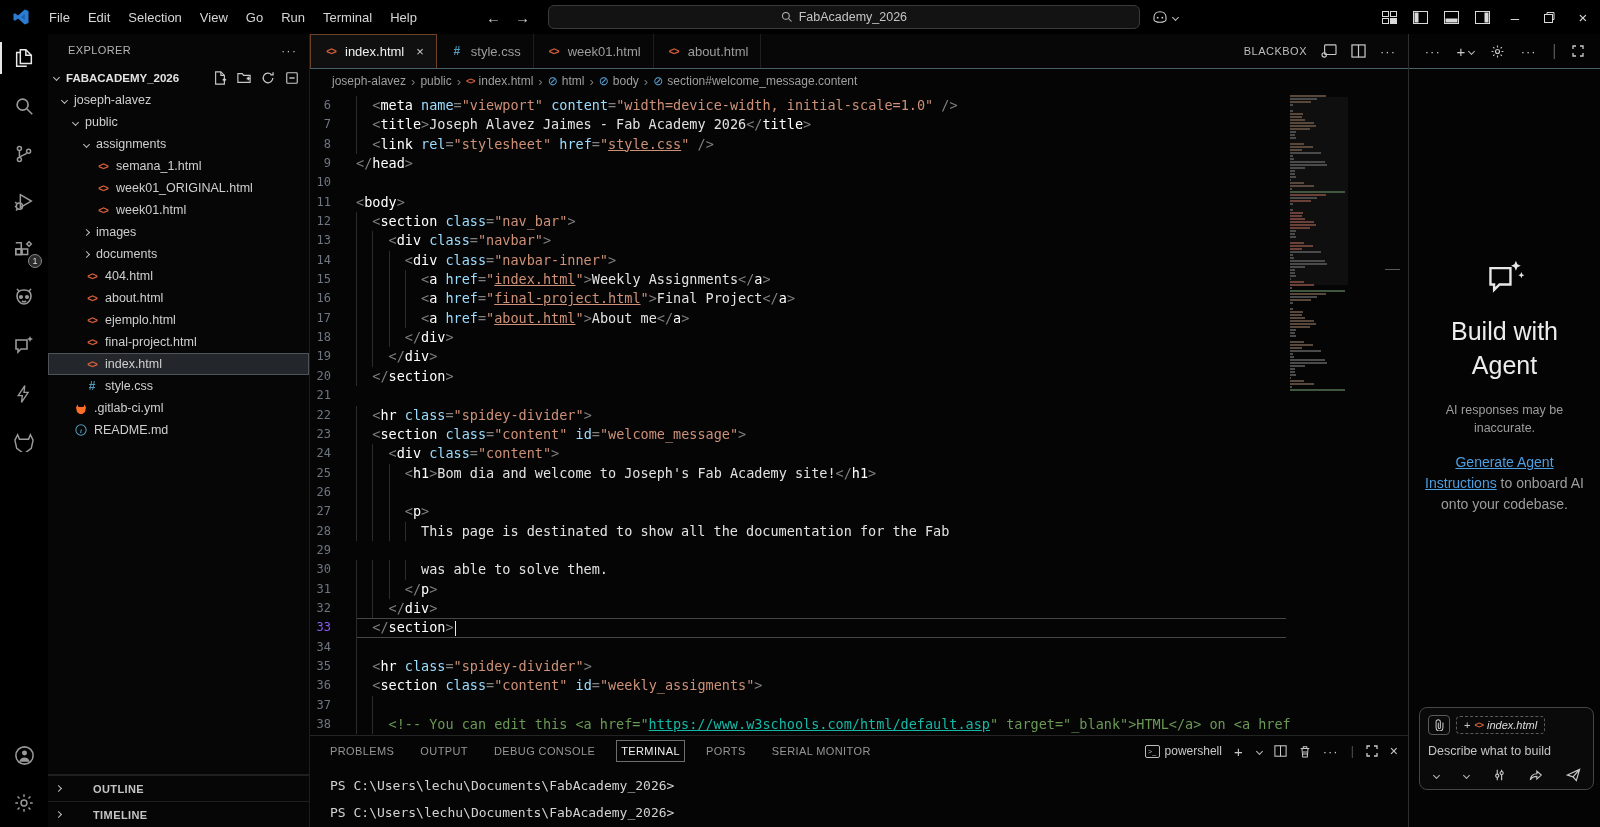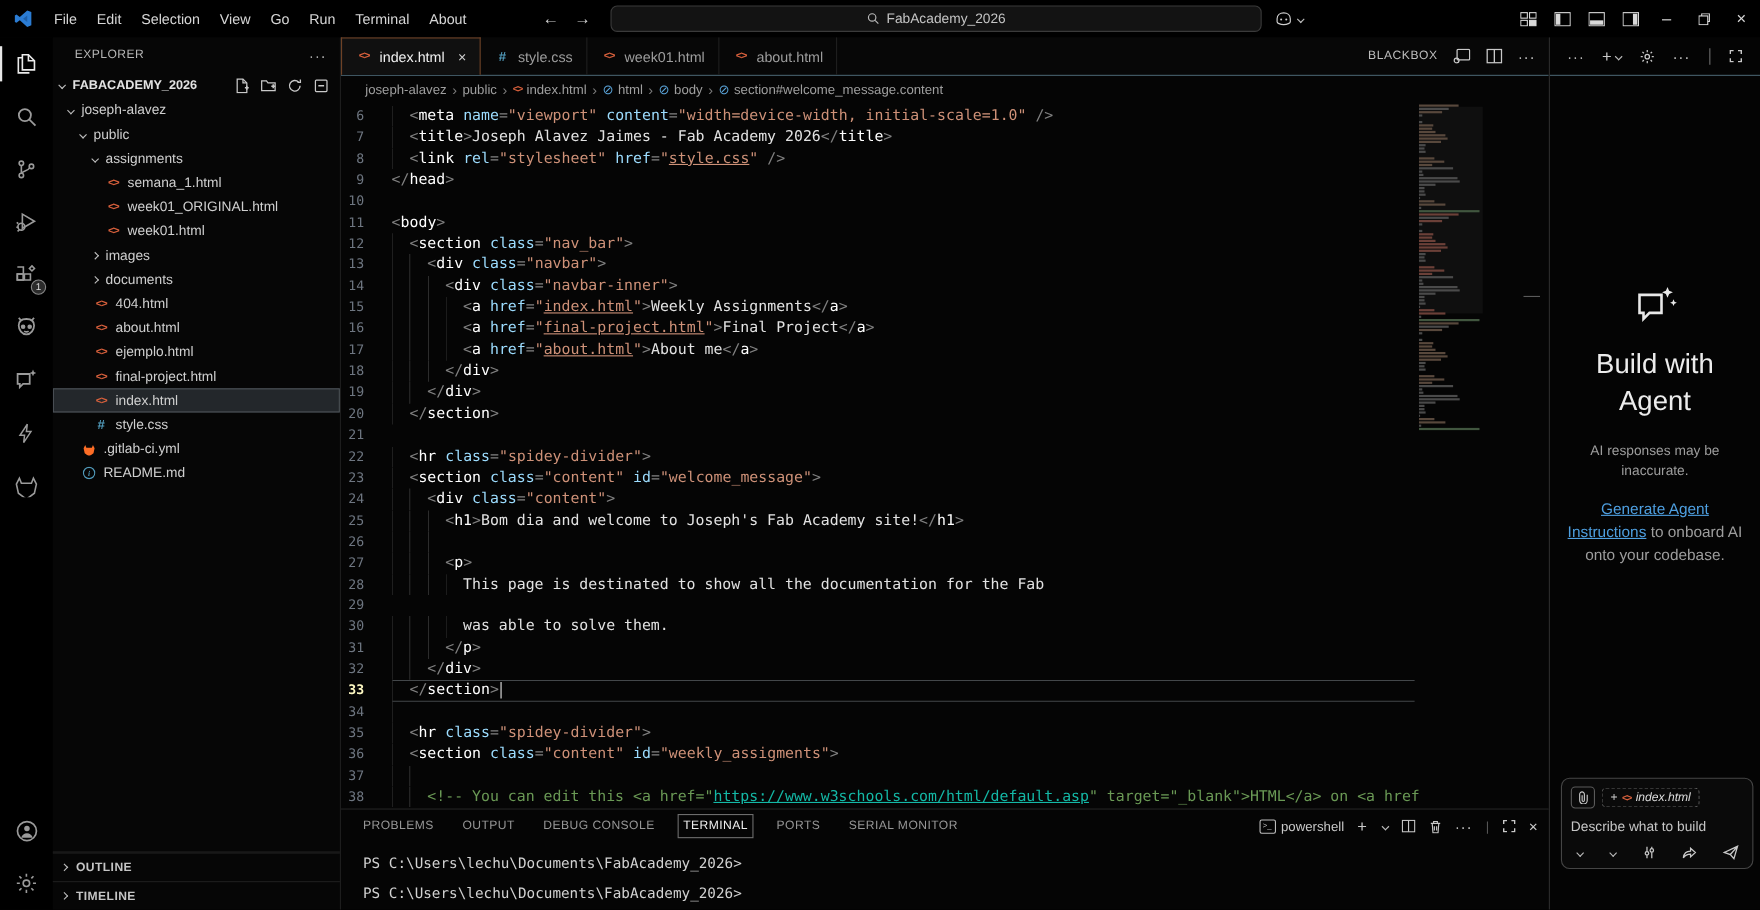--- a/index.html
+++ b/index.html
@@ -40,21 +40,21 @@
   .tree { flex:1; overflow:hidden; }
   .trow { height:22px; display:flex; align-items:center; color:#cfcfcf; white-space:nowrap; }
   .trow.selected { background:#23272b; outline:1px solid #4d5358; outline-offset:-1px; }
   .fi { display:inline-flex; width:16px; justify-content:center; margin-right:5px; font-size:10px; font-weight:bold; flex:none; }
   .fi-html { color:#d8603c; letter-spacing:-1px; }
   .fi-css { color:#519aba; font-size:12px; }
   .chv { display:inline-block; width:5px; height:5px; border-right:1.3px solid #bdbdbd; border-bottom:1.3px solid #bdbdbd; flex:none; margin-right:7px; }
   .chv.open { transform:rotate(45deg); }
   .chv.closed { transform:rotate(-45deg); }
   .sb-bottom { border-top:1px solid #1f1f1f; }
-  .sb-sec { height:26px; display:flex; align-items:center; padding-left:8px; font-size:11px; font-weight:bold; color:#c5c5c5; border-top:1px solid #1f1f1f; letter-spacing:.4px; }
+  .sb-sec { height:26px; display:flex; align-items:center; padding-left:8px; font-size:11px; font-weight:bold; color:#c5c5c5; border-top:1px solid #1f1f1f; letter-spacing:.4px;gap:24px; }
   .sb-sec .chv { margin-right:8px; }
 
   
   .editor-col { flex:1; display:flex; flex-direction:column; min-width:0; background:#050505; }
   .tabbar { height:35px; display:flex; align-items:stretch; border-bottom:1px solid #46606c; background:#070707; }
   .tab { display:flex; align-items:center; gap:6px; padding:0 12px; font-size:13px; color:#9d9d9d; border-right:1px solid #1e1e1e; }
   .tab .fi { margin-right:0; }
   .tab.active { color:#f0f0f0; background:#101010; border:1px solid #6e4226; border-bottom:none; }
   .tab .close { margin-left:6px; font-size:13px; color:#cfcfcf; }
   .tab-right { margin-left:auto; display:flex; align-items:center; gap:14px; padding-right:12px; color:#c9c9c9; }
@@ -63,21 +63,21 @@
   .bc-sep { color:#7a7a7a; font-size:13px; }
   .bc-ic-html { color:#d8603c; font-size:9px; font-weight:bold; letter-spacing:-1px; }
   .bc-ic-sym { color:#5aa3d8; font-size:12px; }
 
   
   .code-wrap { flex:1; position:relative; overflow:hidden; font-family:"DejaVu Sans Mono",monospace; font-size:13.5px; padding-top:3px; }
   .crow { display:flex; height:19.35px; line-height:19.35px; }
   .ln { width:46px; text-align:right; padding-right:25px; color:#6e7681; font-size:12px; flex:none; }
   .lc { white-space:pre; flex:1; margin-right:122px; }
   .cur .lc { box-shadow: inset 0 1px 0 #43474a, inset 0 -1px 0 #43474a; }
-  .cur .ln { color:#fef9c3;font-weight:bold; }
+  .cur .ln { color:#8b5cf6; }
   .ig { display:inline-block; width:2ch; height:19.35px; vertical-align:top; box-shadow:inset 1px 0 0 #2c2c2c; }
   .pu { color:#808080; } .tg { color:#ffffff; } .at { color:#9cdcfe; }
   .st { color:#ce9178; } .sl { color:#ce9178; text-decoration:underline; }
   .tx { color:#e2e2e2; } .cm { color:#6a9955; } .cl { color:#14b8a6; text-decoration:underline; }
   .caret { display:inline-block; width:1.5px; height:15px; background:#e8e8e8; vertical-align:middle; margin-left:1px; }
   .minimap { position:absolute; top:2px; right:60px; width:58px; }
   .mini-line { height:2px; margin-bottom:1px; }
   .mini-viewport { position:absolute; top:4px; right:60px; width:58px; height:188px; background:rgba(255,255,255,.045); }
   .scroll-dash { position:absolute; right:8px; top:176px; width:15px; border-top:1px solid #5a5a5a; }
 
@@ -121,21 +121,21 @@
       <path fill="#1e5fa8" d="M17 8v8l-5-4z"></path>
   </svg>
   <div id="menus" style="display:flex;">
       <div class="menu-item">File</div>
       <div class="menu-item">Edit</div>
       <div class="menu-item">Selection</div>
       <div class="menu-item">View</div>
       <div class="menu-item">Go</div>
       <div class="menu-item">Run</div>
       <div class="menu-item">Terminal</div>
-      <div class="menu-item">About</div>
+      <div class="menu-item">Help</div>
     </div>
   <div class="nav-arrows">
     <span>←</span>
     <span>→</span>
   </div>
   <div class="searchbox">
     <svg width="12" height="12" viewBox="0 0 16 16">
         <circle cx="6.5" cy="6.5" r="4.5" fill="none" stroke="#bbb" stroke-width="1.4"></circle>
         <line x1="10" y1="10" x2="14" y2="14" stroke="#bbb" stroke-width="1.4"></line>
       </svg>

